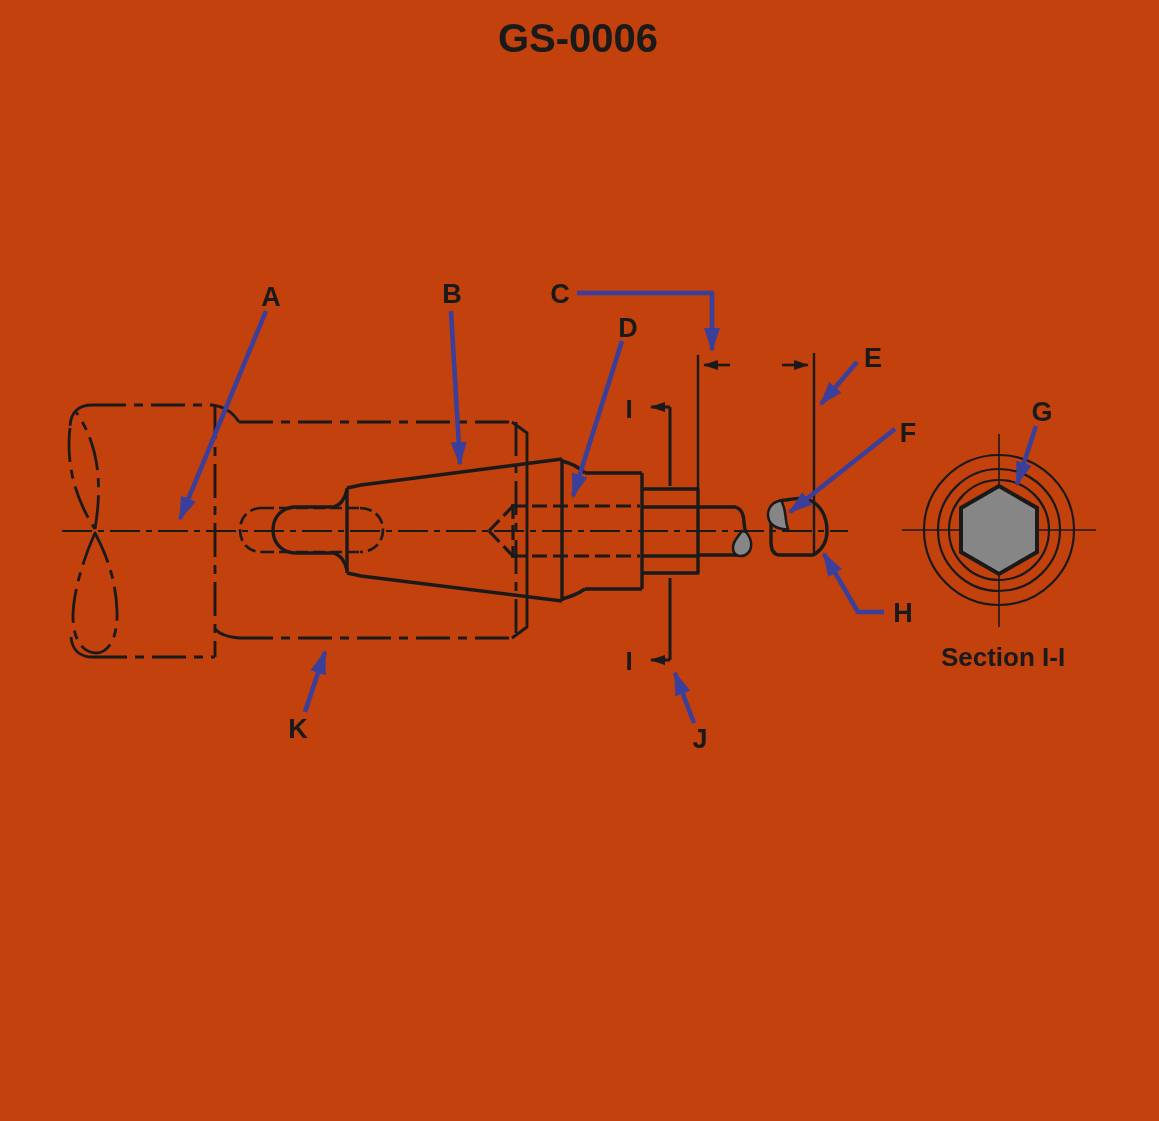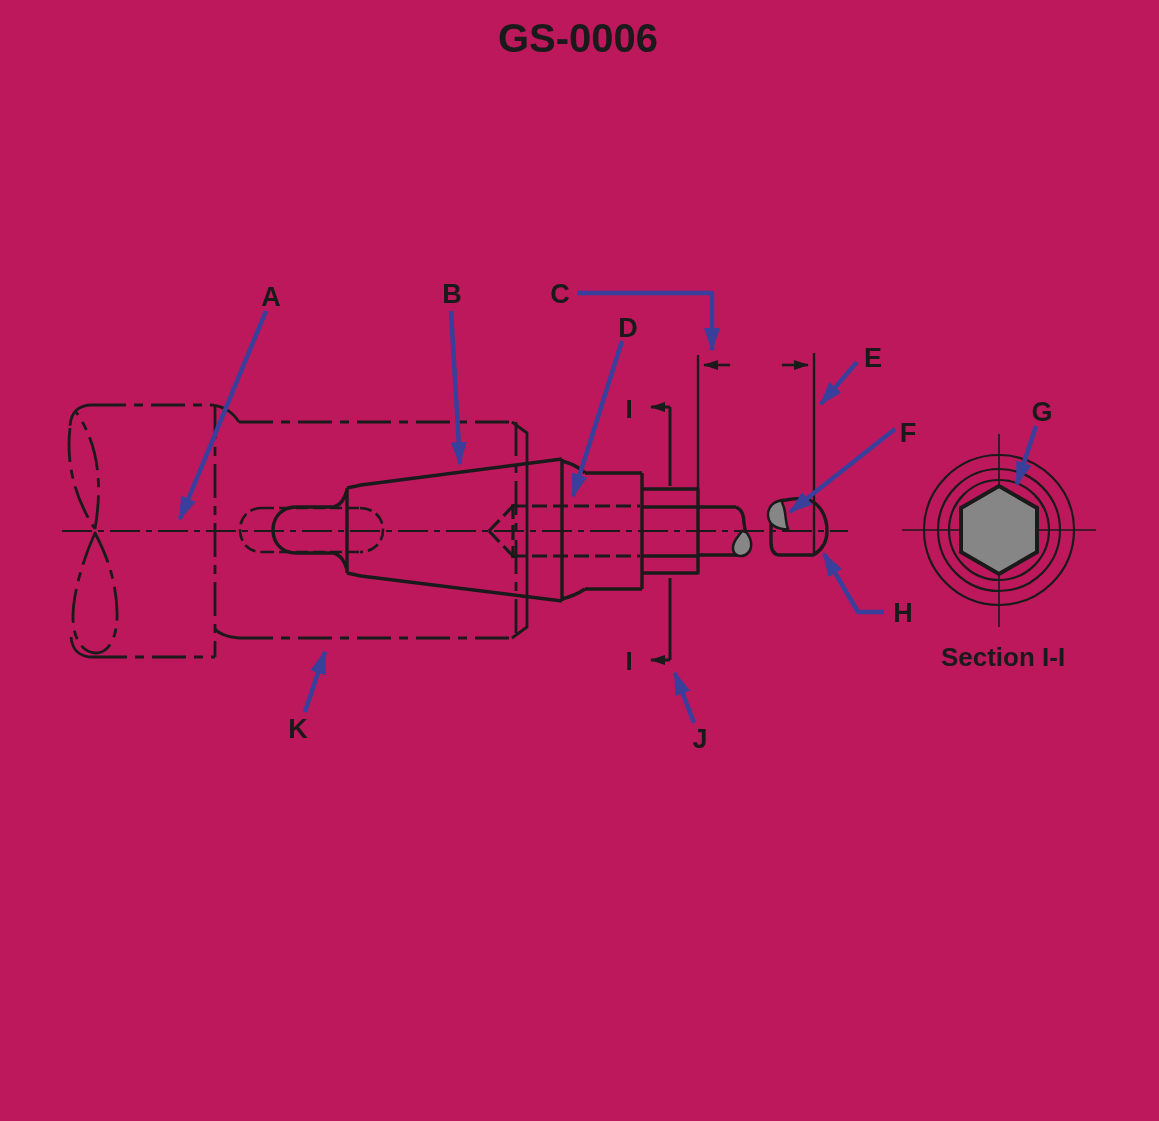--- a/index.html
+++ b/index.html
@@ -1,16 +1,16 @@
 <!DOCTYPE html>
 <html><head>
 <meta charset="utf-8">
 <style>
   html,body{margin:0;padding:0;background:#ffffff;}
-  .canvas{position:relative;width:1159px;height:1121px;background:#be185d;overflow:hidden;
+  .canvas{position:relative;width:1159px;height:1121px;background:#c2410c;overflow:hidden;
           font-family:"Liberation Sans",sans-serif;}
   svg{position:absolute;left:0;top:0;}
   text{font-family:"Liberation Sans",sans-serif;font-weight:bold;fill:#1a1a1a;}
   .title-text{font-size:40px;}
   .callout-text{font-size:27px;}
   .caption-text{font-size:26px;}
   .marker-text{font-size:26px;}
 </style>
 </head>
 <body>

